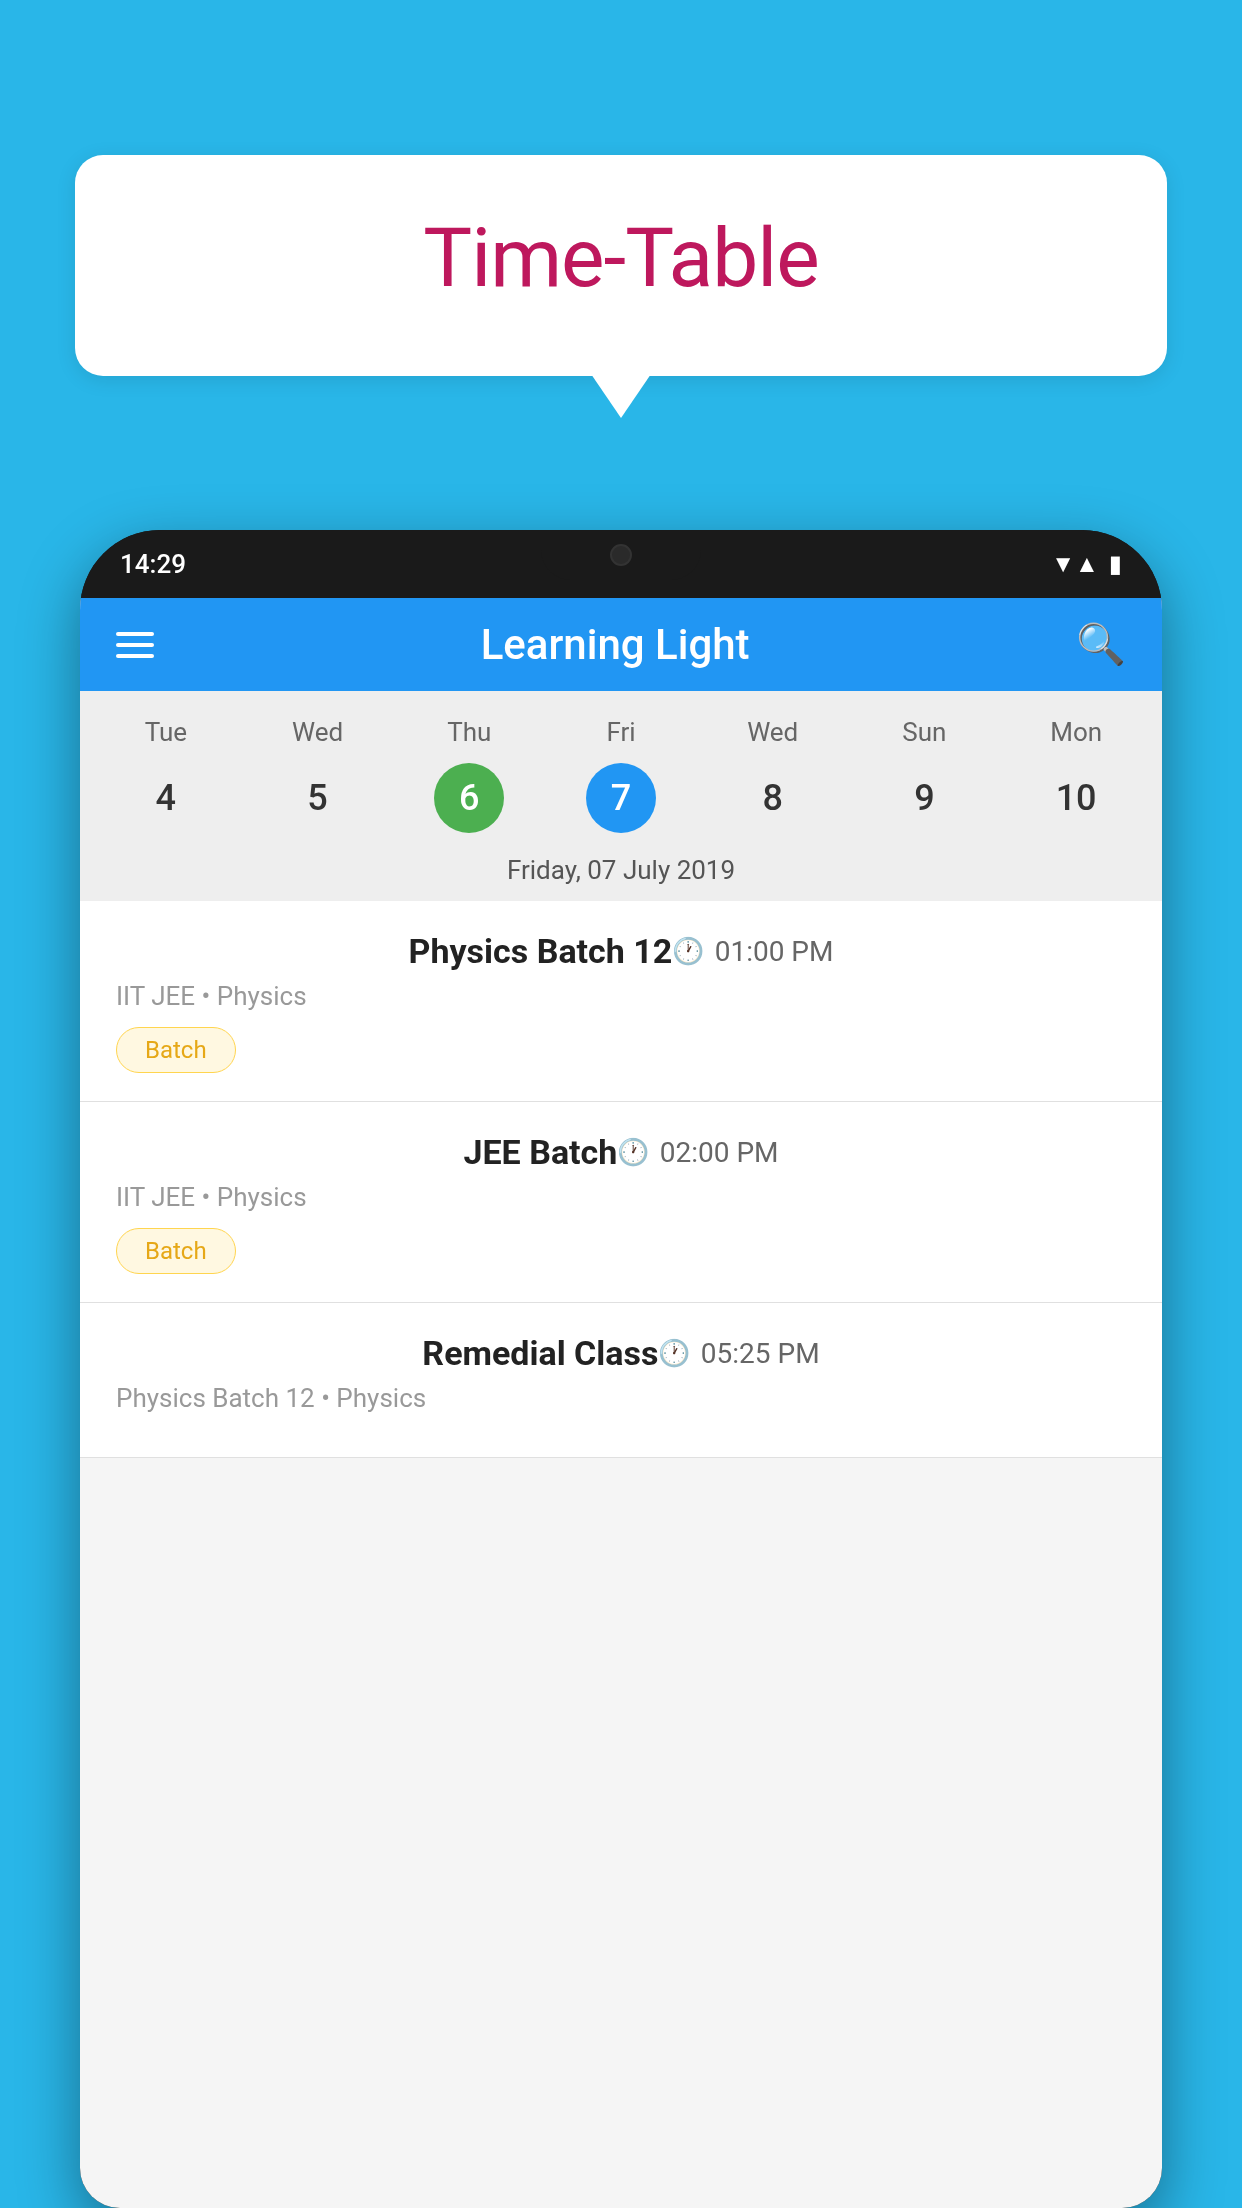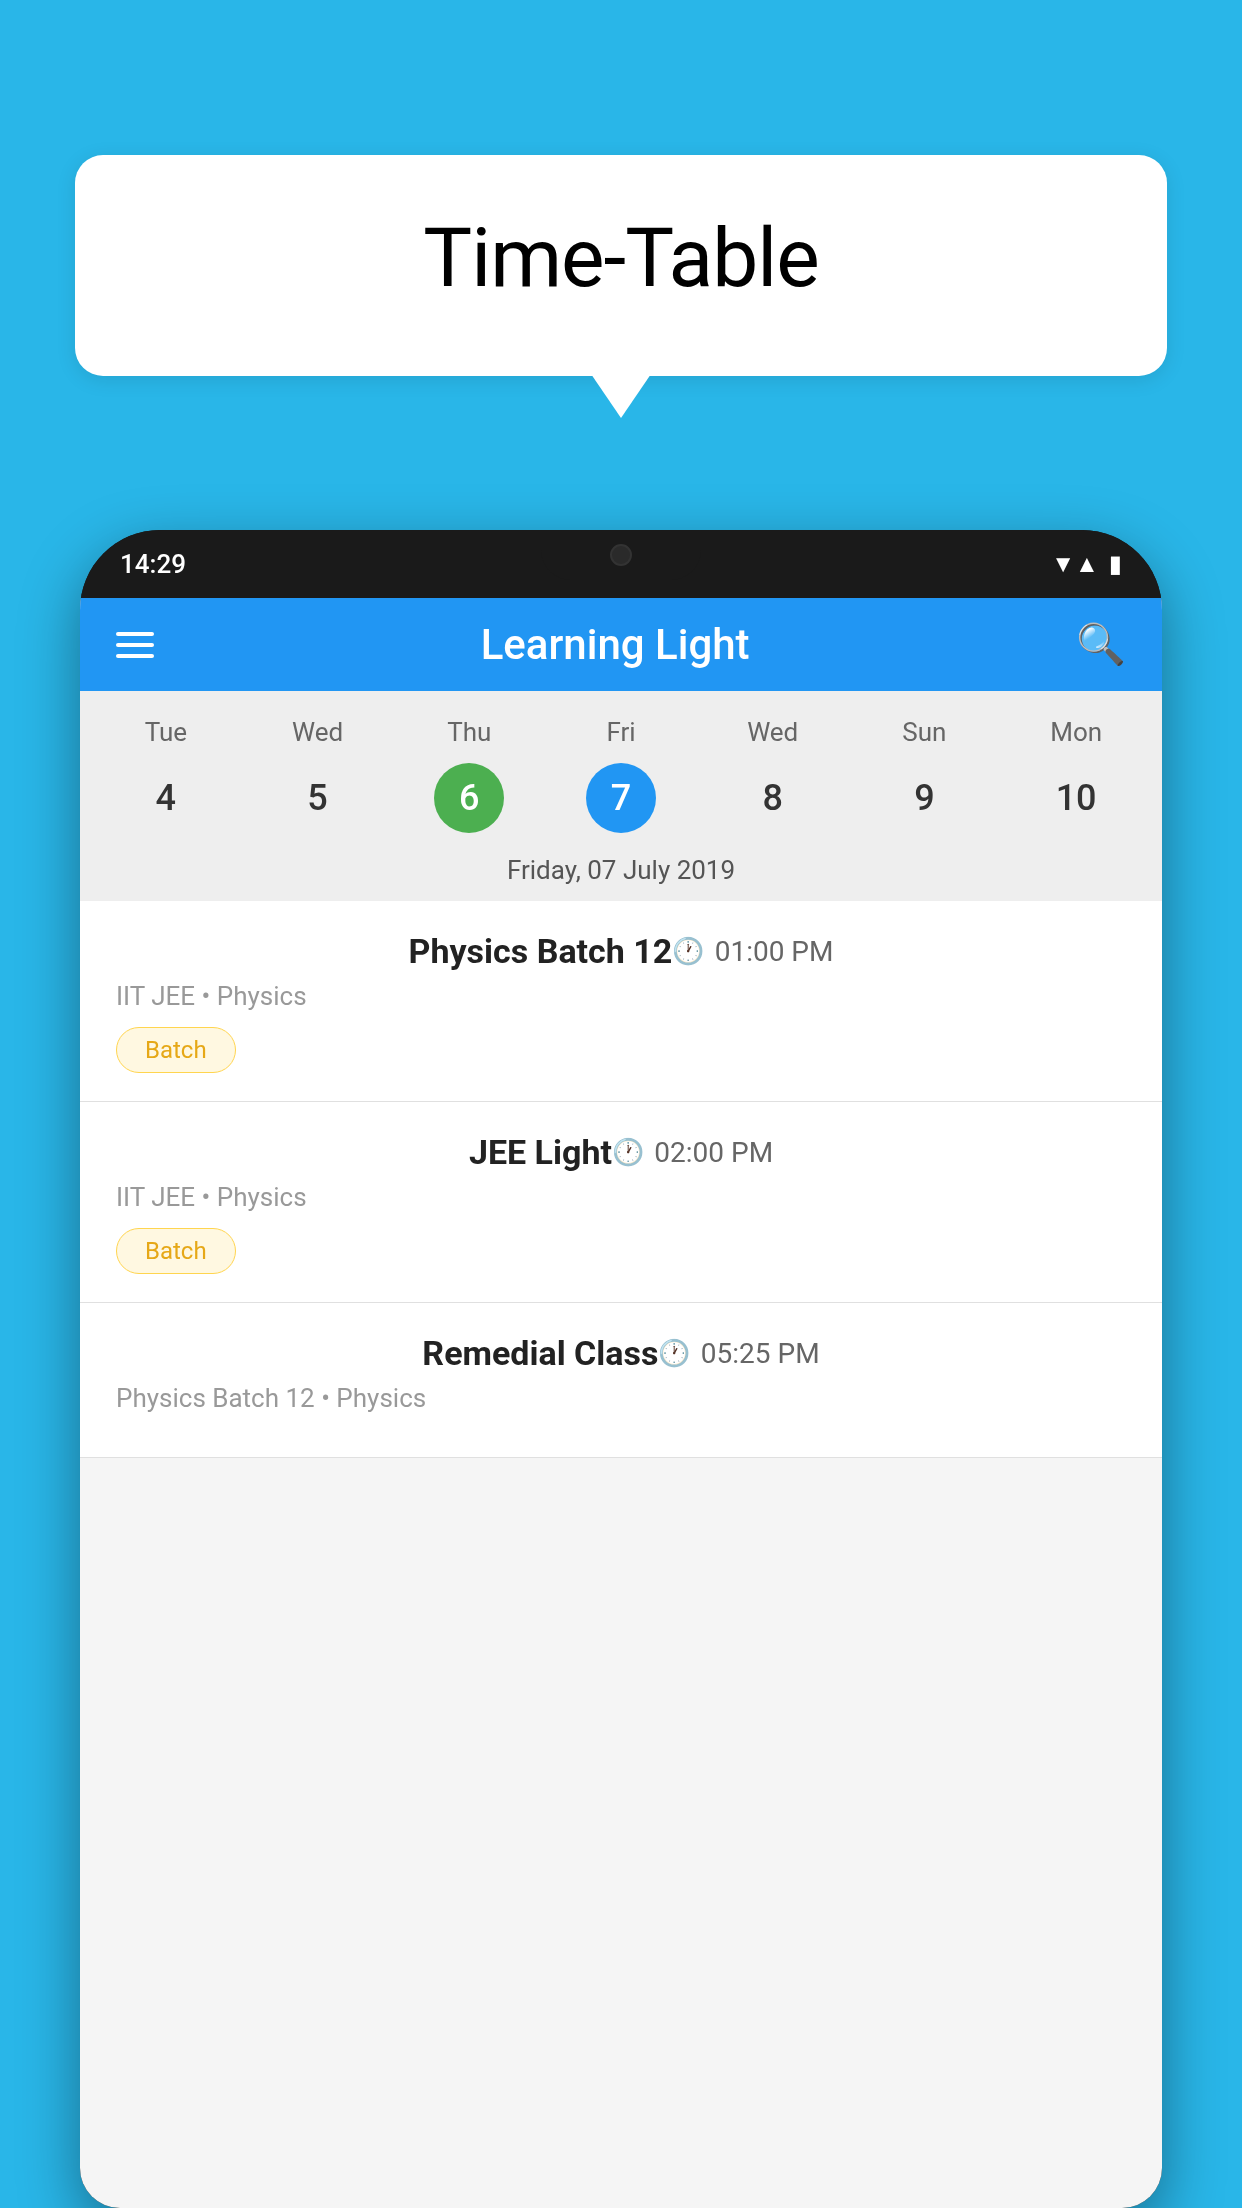--- a/index.html
+++ b/index.html
@@ -44,21 +44,21 @@
       width: 0;
       height: 0;
       border-left: 30px solid transparent;
       border-right: 30px solid transparent;
       border-top: 44px solid white;
     }
 
     .bubble-title {
       font-size: 82px;
       font-weight: 400;
-      color: #000000;
+      color: #be185d;
       letter-spacing: -1px;
       margin-bottom: 20px;
     }
 
     .bubble-subtitle {
       font-size: 36px;
       color: #9e9e9e;
       font-weight: 400;
     }
 
@@ -349,21 +349,21 @@
             <span class="clock-icon">🕐</span>
             01:00 PM
           </span>
         </div>
         <div class="class-meta">IIT JEE • Physics</div>
         <span class="batch-tag">Batch</span>
       </div>
 
       <div class="class-card">
         <div class="class-card-header">
-          <span class="class-name">JEE Light</span>
+          <span class="class-name">JEE Batch</span>
           <span class="class-time">
             <span class="clock-icon">🕐</span>
             02:00 PM
           </span>
         </div>
         <div class="class-meta">IIT JEE • Physics</div>
         <span class="batch-tag">Batch</span>
       </div>
 
       <div class="class-card">

